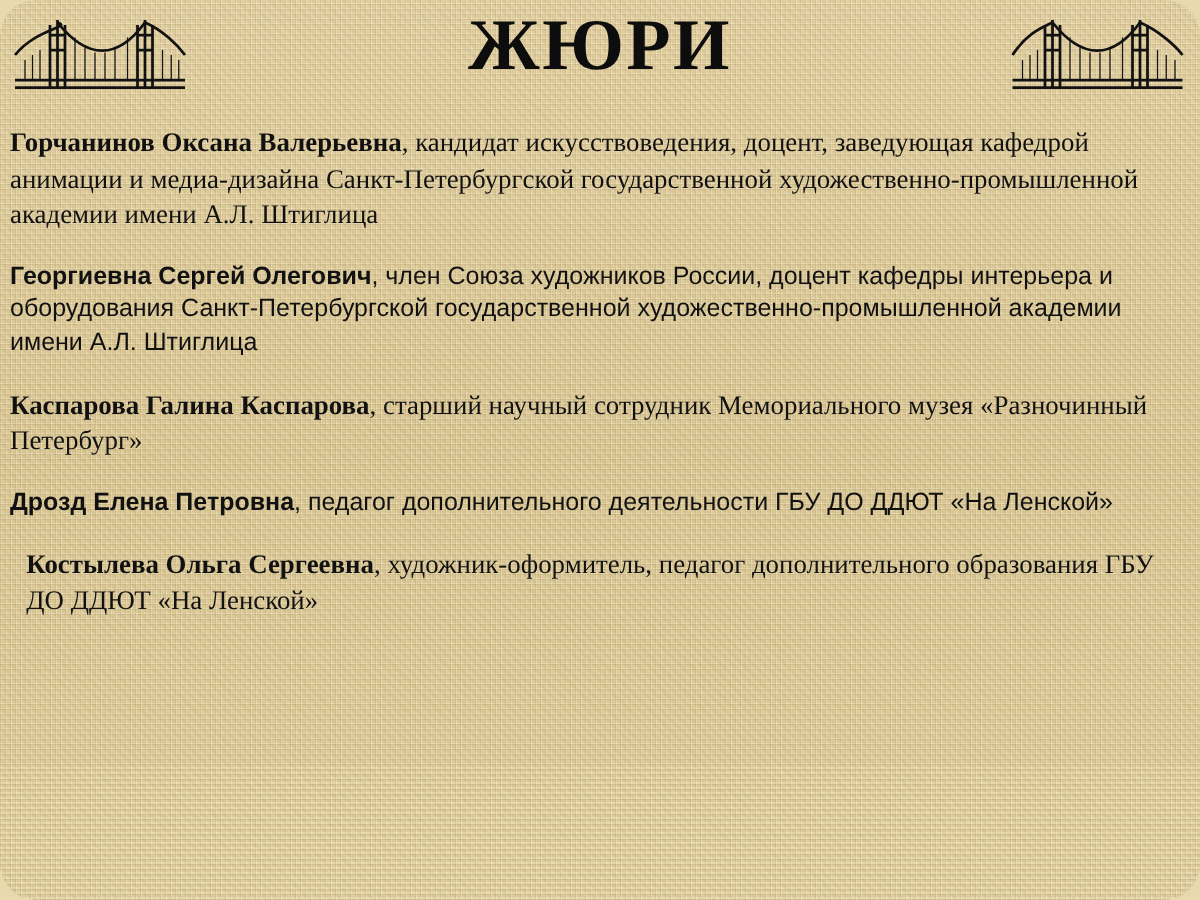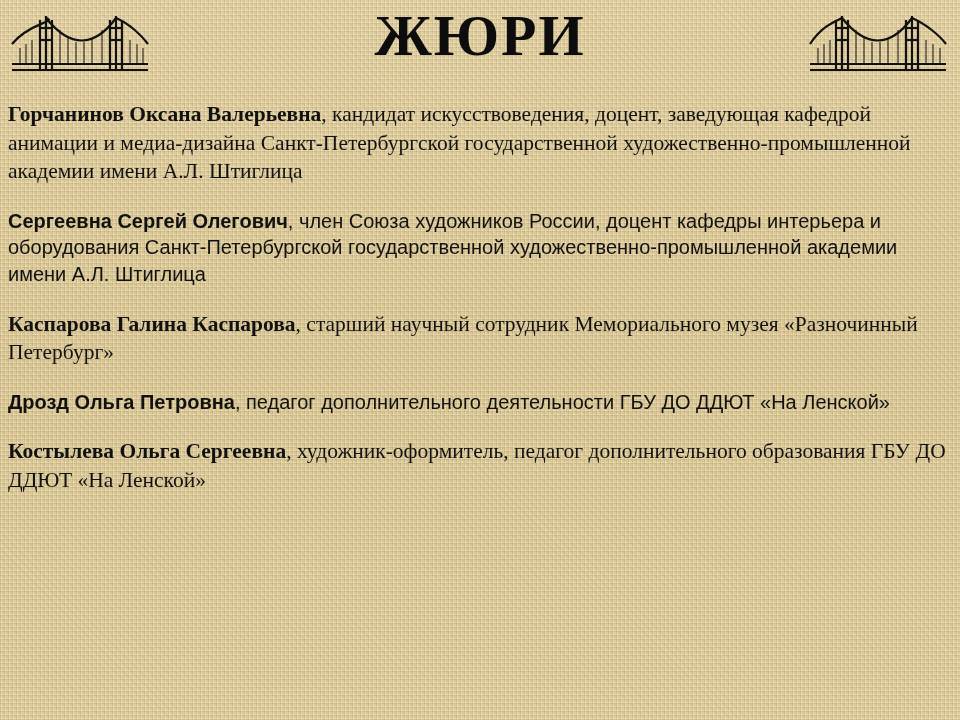--- a/index.html
+++ b/index.html
@@ -34,20 +34,21 @@
         rgba(255, 248, 220, 0.16) 2px,
         rgba(150, 120, 60, 0.07) 2px,
         rgba(150, 120, 60, 0.07) 4px),
       repeating-linear-gradient(45deg,
         rgba(190, 160, 95, 0.10) 0px,
         rgba(190, 160, 95, 0.10) 3px,
         rgba(240, 225, 180, 0.10) 3px,
         rgba(240, 225, 180, 0.10) 6px),
       linear-gradient(180deg, #ecdcb2 0%, #e4d3a4 50%, #e9d9ac 100%);
     overflow: hidden;
+    border-radius: 29px;
   }
 
   .header {
     position: relative;
     height: 92px;
   }
   .title {
     position: absolute;
     left: 0;
     right: 0;
@@ -69,21 +70,21 @@
 
   .content {
     padding: 8px 12px 0 8px;
   }
   .entry {
     margin: 0 0 22px 0;
     font-size: 21.5px;
     line-height: 1.33;
     color: #111;
   }
-  .entry:last-child { margin-bottom: 0; }
+  .entry:last-child { margin-bottom: 0; margin-left: 13px; }
   .entry .nm {
     font-weight: bold;
   }
   .entry .txt {
     font-weight: normal;
   }
   .entry .ital {
   }
   .sans {
     font-family: "Liberation Sans", sans-serif;
@@ -173,30 +174,30 @@
     </span>
   </div>
 
   <div class="content">
 
     <p class="entry">
       <span class="nm">Горчанинов Оксана Валерьевна</span><span class="txt">, кандидат искусствоведения, доцент, заведующая кафедрой анимации и медиа-дизайна Санкт-Петербургской государственной художественно-промышленной академии имени А.Л. </span><span class="ital">Штиглица</span>
     </p>
 
     <p class="entry sans">
-      <span class="nm">Сергеевна Сергей Олегович</span><span class="txt">, член Союза художников России, доцент кафедры интерьера и оборудования Санкт-Петербургской государственной художественно-промышленной академии имени А.Л. Штиглица</span>
+      <span class="nm">Георгиевна Сергей Олегович</span><span class="txt">, член Союза художников России, доцент кафедры интерьера и оборудования Санкт-Петербургской государственной художественно-промышленной академии имени А.Л. Штиглица</span>
     </p>
 
 
     <p class="entry">
       <span class="nm">Каспарова Галина Каспарова</span><span class="txt">, старший научный сотрудник Мемориального музея «Разночинный Петербург»</span>
     </p>
 
     <p class="entry sans">
-      <span class="nm">Дрозд Ольга Петровна</span><span class="txt">, педагог дополнительного деятельности ГБУ ДО ДДЮТ «На Ленской»</span>
+      <span class="nm">Дрозд Елена Петровна</span><span class="txt">, педагог дополнительного деятельности ГБУ ДО ДДЮТ «На Ленской»</span>
     </p>
 
     <p class="entry">
       <span class="nm">Костылева Ольга Сергеевна</span><span class="txt">, художник-оформитель, педагог дополнительного образования ГБУ ДО ДДЮТ «На Ленской»</span>
     </p>
 
   </div>
 </div>
 
 </body></html>

